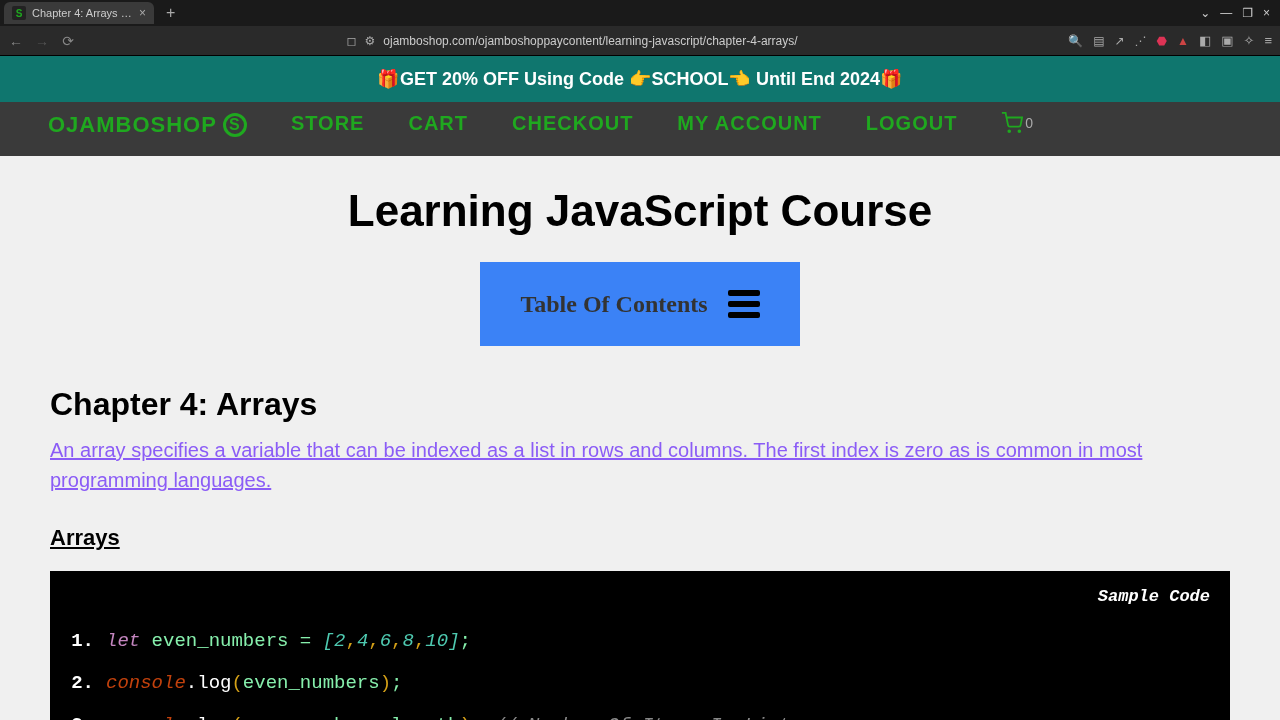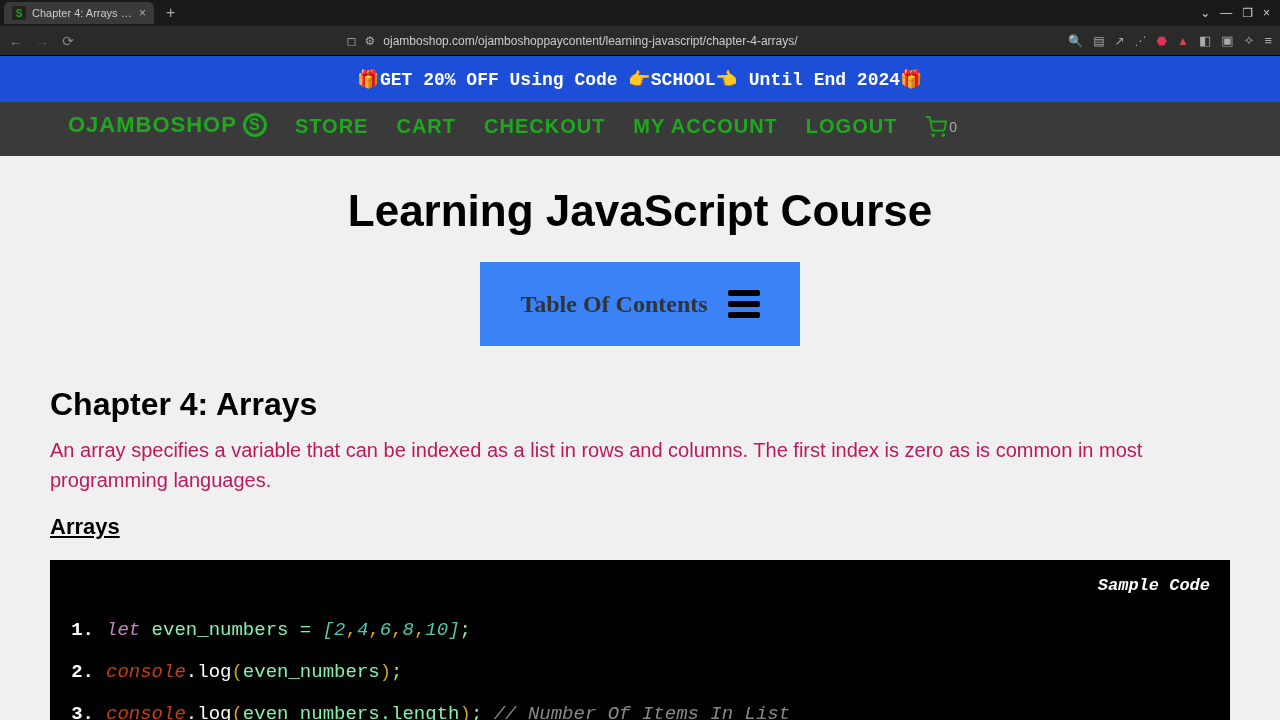--- a/index.html
+++ b/index.html
@@ -21,37 +21,37 @@
 .url-icons-left { display:flex; gap:10px; color:#aaa; font-size:12px;}
 .url-text { color:#ccc; font-size:12px; }
 .url-icons-right { display:flex; gap:10px; color:#aaa; font-size:12px; align-items:center;}
 .toolbar-right { display:flex; gap:10px; color:#aaa; font-size:13px; align-items:center;}
 
 .page { background:#f0f0f0; height:664px; overflow-y:auto; position:relative;}
 .page::-webkit-scrollbar { width:10px; }
 .page::-webkit-scrollbar-track { background:#2a2a2a; }
 .page::-webkit-scrollbar-thumb { background:#555; }
 
-.promo-bar { background:#1d4ed8; color:#fff; text-align:center; padding: 12px 0; font-size:18px; font-weight:bold;font-family:Liberation Mono, monospace;}
-.nav-bar { background:#3a3a3a; padding: 10px 68px 18px; display:flex; align-items:flex-end; gap:28px;}
+.promo-bar { background:#0f766e; color:#fff; text-align:center; padding: 12px 0; font-size:18px; font-weight:bold;}
+.nav-bar { background:#3a3a3a; padding: 10px 48px 18px; display:flex; align-items:flex-start; gap:44px;}
 .brand { color:#1fa81f; font-weight:900; font-size:22px; letter-spacing:1px; display:flex; align-items:center; gap:6px;}
 .brand-logo { width:24px;height:24px;border:3px solid #1fa81f;border-radius:50%;display:flex;align-items:center;justify-content:center;font-size:16px;font-weight:900;}
 .nav-link { color:#1fa81f; font-weight:900; font-size:20px; text-decoration:none; letter-spacing:1px;}
 .cart-wrap { display:flex; align-items:center; gap:2px; color:#1fa81f;}
 .cart-count { color:#aaa; font-size:14px;}
 
 .content { background:#f0f0f0; padding: 20px 50px 40px;}
 .page-title { font-size:44px; font-weight:bold; text-align:center; margin: 10px 0 26px; color:#000;}
 .toc-btn { background:#3b82f6; display:flex; align-items:center; justify-content:center; gap:20px; width:320px; height:84px; margin:0 auto 40px; cursor:pointer;}
 .toc-text { font-family: Georgia, serif; font-size:24px; font-weight:bold; color:#333;}
 .hamburger { display:flex; flex-direction:column; gap:5px;}
 .hamburger span { width:32px; height:6px; background:#000; border-radius:2px;}
 
 .chapter-title { font-size:32px; font-weight:bold; margin-bottom:12px; color:#000;}
-.chapter-desc { font-size:20px; line-height:1.5; color:#be185d; margin-bottom:19px;}
+.chapter-desc { font-size:20px; line-height:1.5; color:#8b5cf6; margin-bottom:30px;text-decoration:underline;}
 .section-head { font-size:22px; text-decoration:underline; margin-bottom:20px; color:#000;}
 
 .code-block { background:#000; color:#fff; padding:16px 20px; font-family:'Courier New',monospace; font-size:19px;}
 .code-title { text-align:right; font-style:italic; font-weight:bold; margin-bottom:24px; font-size:17px;}
 .code-line { display:flex; gap:12px; margin-bottom:20px; align-items:baseline;}
 .ln { font-weight:bold; color:#fff; width:24px; text-align:right;}
 .kw { color:#c586c0; font-style:italic;}
 .id { color:#86efac;}
 .num { color:#4ec9b0; font-style:italic;}
 .br { color:#4ec9b0; font-style:italic;}

